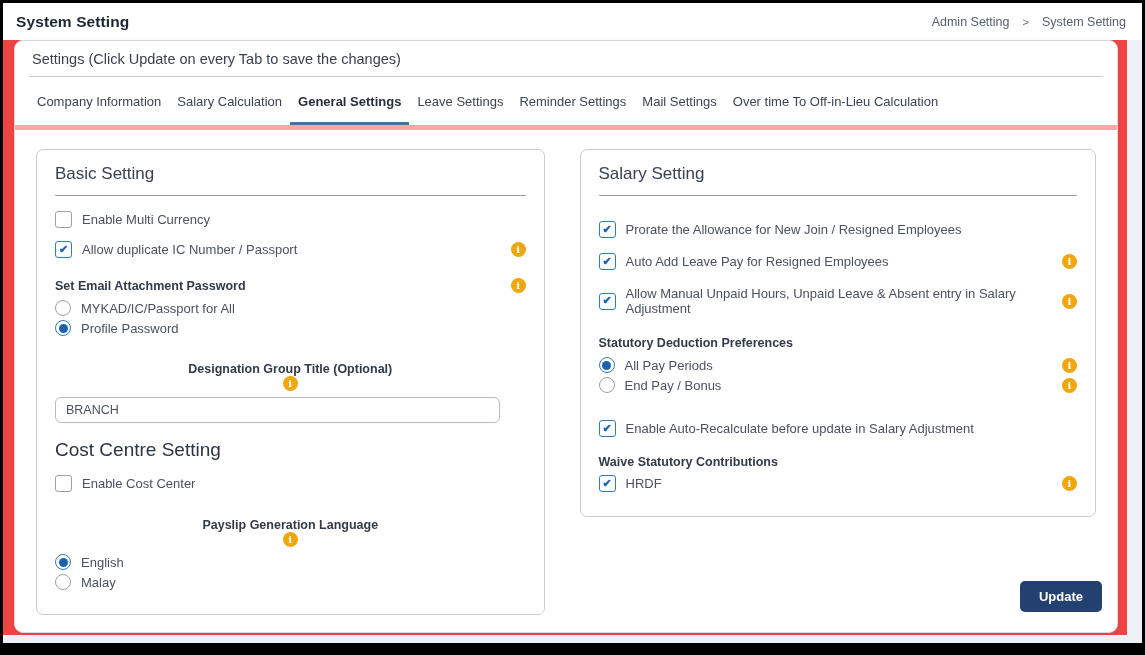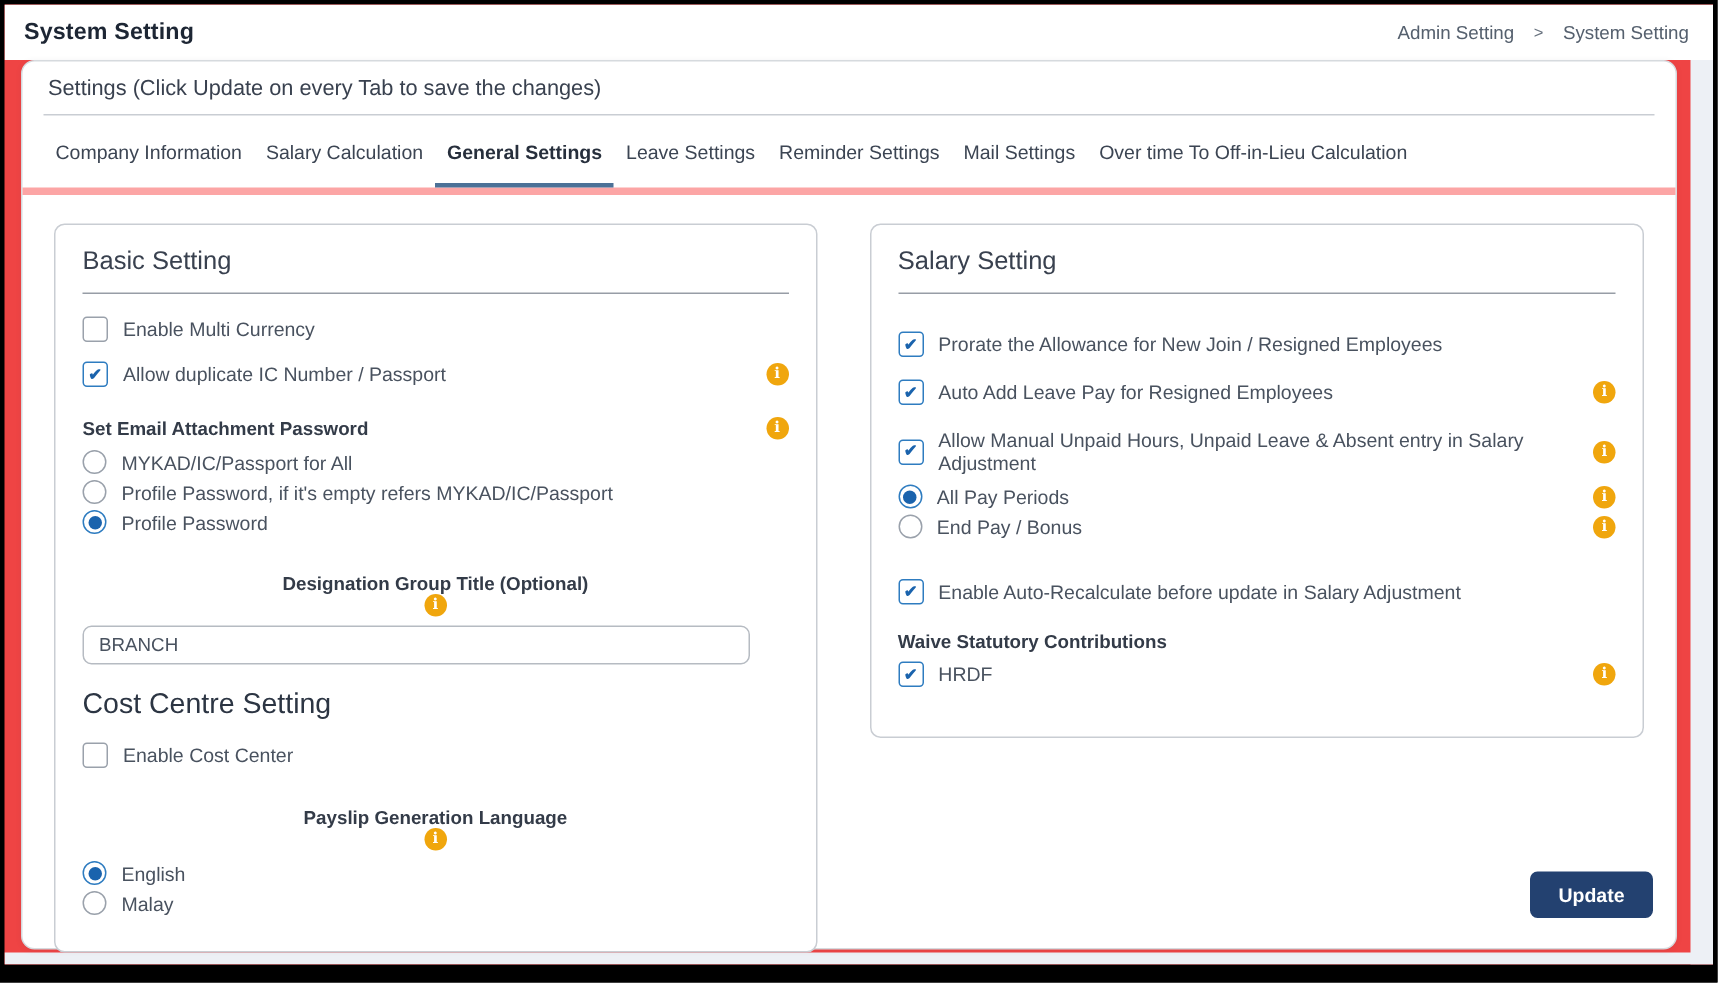--- a/index.html
+++ b/index.html
@@ -106,24 +106,20 @@
         <div class="row mt20">
           <span class="lbl-bold">Set Email Attachment Password</span>
           <span class="grow"></span>
           <span class="info">i</span>
         </div>
         <div class="row mt7">
           <span class="radio unchecked"></span>
           <span class="lbl">MYKAD/IC/Passport for All</span>
         </div>
         <div class="row mt4">
-          <span class="radio unchecked"></span>
-          <span class="lbl">Profile Password, if it's empty refers MYKAD/IC/Passport</span>
-        </div>
-        <div class="row mt4">
           <span class="radio checked"></span>
           <span class="lbl">Profile Password</span>
         </div>
 
         <div class="row mt26">
           <span class="lbl-bold">Designation Group Title (Optional)</span>
           <span class="grow"></span>
           <span class="info">i</span>
         </div>
         <div class="row mt6">
@@ -167,20 +163,23 @@
           <span class="info">i</span>
         </div>
 
         <div class="row mt16">
           <span class="checkbox checked"></span>
           <span class="lbl">Allow Manual Unpaid Hours, Unpaid Leave &amp; Absent entry in Salary Adjustment</span>
           <span class="grow"></span>
           <span class="info">i</span>
         </div>
 
+        <div class="row mt20">
+          <span class="lbl-bold">Statutory Deduction Preferences</span>
+        </div>
         <div class="row mt7">
           <span class="radio checked"></span>
           <span class="lbl">All Pay Periods</span>
           <span class="grow"></span>
           <span class="info">i</span>
         </div>
         <div class="row mt4">
           <span class="radio unchecked"></span>
           <span class="lbl">End Pay / Bonus</span>
           <span class="grow"></span>

